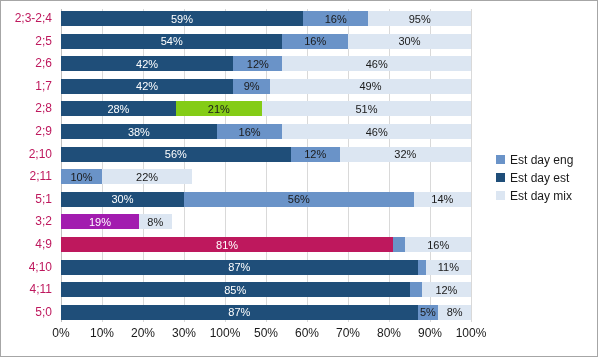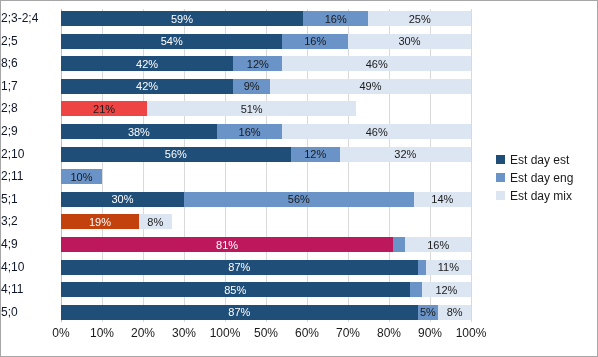--- a/index.html
+++ b/index.html
@@ -94,24 +94,24 @@
     height: 313px;
     display: flex;
     flex-direction: column;
     justify-content: space-between;
     padding: 2px 0;
     box-sizing: border-box;
   }
   .cat-label {
     height: 15px;
     line-height: 15px;
-    text-align: left;
+    text-align: right;
     padding-right: 5px;
     font-size: 12px;
-    color: #0f172a;
+    color: #be185d;
     white-space: nowrap;
   }
 
   
   #val-axis {
     position: absolute;
     left: 60px;
     top: 323px;
     width: 410px;
     height: 20px;
@@ -151,21 +151,21 @@
   }
 </style>
 </head>
 <body>
 
 <div id="chart-frame">
 
   <div id="cat-axis">
       <div class="cat-label">2;3-2;4</div>
       <div class="cat-label">2;5</div>
-      <div class="cat-label">8;6</div>
+      <div class="cat-label">2;6</div>
       <div class="cat-label">1;7</div>
       <div class="cat-label">2;8</div>
       <div class="cat-label">2;9</div>
       <div class="cat-label">2;10</div>
       <div class="cat-label">2;11</div>
       <div class="cat-label">5;1</div>
       <div class="cat-label">3;2</div>
       <div class="cat-label">4;9</div>
       <div class="cat-label">4;10</div>
       <div class="cat-label">4;11</div>
@@ -188,21 +188,21 @@
       </div>
     <div id="rows">
         <div class="bar-row">
           <div class="seg seg-est" style="width: 59%; background: rgb(31, 78, 121);">
             <span class="seg-label">59%</span>
           </div>
           <div class="seg seg-eng" style="width: 16%; background: rgb(106, 147, 200);">
             <span class="seg-label">16%</span>
           </div>
           <div class="seg seg-mix" style="width: 25%; background: rgb(220, 230, 242);">
-            <span class="seg-label">25%</span>
+            <span class="seg-label">95%</span>
           </div>
         </div>
         <div class="bar-row">
           <div class="seg seg-est" style="width: 54%; background: rgb(31, 78, 121);">
             <span class="seg-label">54%</span>
           </div>
           <div class="seg seg-eng" style="width: 16%; background: rgb(106, 147, 200);">
             <span class="seg-label">16%</span>
           </div>
           <div class="seg seg-mix" style="width: 30%; background: rgb(220, 230, 242);">
@@ -225,21 +225,24 @@
             <span class="seg-label">42%</span>
           </div>
           <div class="seg seg-eng" style="width: 9%; background: rgb(106, 147, 200);">
             <span class="seg-label">9%</span>
           </div>
           <div class="seg seg-mix" style="width: 49%; background: rgb(220, 230, 242);">
             <span class="seg-label">49%</span>
           </div>
         </div>
         <div class="bar-row">
-          <div class="seg seg-eng" style="width: 21%; background: #ef4444;">
+          <div class="seg seg-est" style="width: 28%; background: rgb(31, 78, 121);">
+            <span class="seg-label">28%</span>
+          </div>
+          <div class="seg seg-eng" style="width: 21%; background: #84cc16;">
             <span class="seg-label">21%</span>
           </div>
           <div class="seg seg-mix" style="width: 51%; background: rgb(220, 230, 242);">
             <span class="seg-label">51%</span>
           </div>
         </div>
         <div class="bar-row">
           <div class="seg seg-est" style="width: 38%; background: rgb(31, 78, 121);">
             <span class="seg-label">38%</span>
           </div>
@@ -258,34 +261,37 @@
             <span class="seg-label">12%</span>
           </div>
           <div class="seg seg-mix" style="width: 32%; background: rgb(220, 230, 242);">
             <span class="seg-label">32%</span>
           </div>
         </div>
         <div class="bar-row">
           <div class="seg seg-eng" style="width: 10%; background: rgb(106, 147, 200);">
             <span class="seg-label">10%</span>
           </div>
+          <div class="seg seg-mix" style="width: 22%; background: rgb(220, 230, 242);">
+            <span class="seg-label">22%</span>
+          </div>
         </div>
         <div class="bar-row">
           <div class="seg seg-est" style="width: 30%; background: rgb(31, 78, 121);">
             <span class="seg-label">30%</span>
           </div>
           <div class="seg seg-eng" style="width: 56%; background: rgb(106, 147, 200);">
             <span class="seg-label">56%</span>
           </div>
           <div class="seg seg-mix" style="width: 14%; background: rgb(220, 230, 242);">
             <span class="seg-label">14%</span>
           </div>
         </div>
         <div class="bar-row">
-          <div class="seg seg-est" style="width: 19%; background: #c2410c;">
+          <div class="seg seg-est" style="width: 19%; background: #a21caf;">
             <span class="seg-label">19%</span>
           </div>
           <div class="seg seg-mix" style="width: 8%; background: rgb(220, 230, 242);">
             <span class="seg-label">8%</span>
           </div>
         </div>
         <div class="bar-row">
           <div class="seg seg-est" style="width: 81%; background: #be185d;">
             <span class="seg-label">81%</span>
           </div>
@@ -341,26 +347,26 @@
       <div class="val-tick" style="left: 50%;">50%</div>
       <div class="val-tick" style="left: 60%;">60%</div>
       <div class="val-tick" style="left: 70%;">70%</div>
       <div class="val-tick" style="left: 80%;">80%</div>
       <div class="val-tick" style="left: 90%;">90%</div>
       <div class="val-tick" style="left: 100%;">100%</div>
     </div>
 
   <div id="legend">
       <div class="legend-item">
+        <span class="legend-swatch" style="background: rgb(106, 147, 200);"></span>
+        <span class="legend-text">Est day eng</span>
+      </div>
+      <div class="legend-item">
         <span class="legend-swatch" style="background: rgb(31, 78, 121);"></span>
         <span class="legend-text">Est day est</span>
-      </div>
-      <div class="legend-item">
-        <span class="legend-swatch" style="background: rgb(106, 147, 200);"></span>
-        <span class="legend-text">Est day eng</span>
       </div>
       <div class="legend-item">
         <span class="legend-swatch" style="background: rgb(220, 230, 242);"></span>
         <span class="legend-text">Est day mix</span>
       </div>
     </div>
 
 </div>
 
 </body></html>

